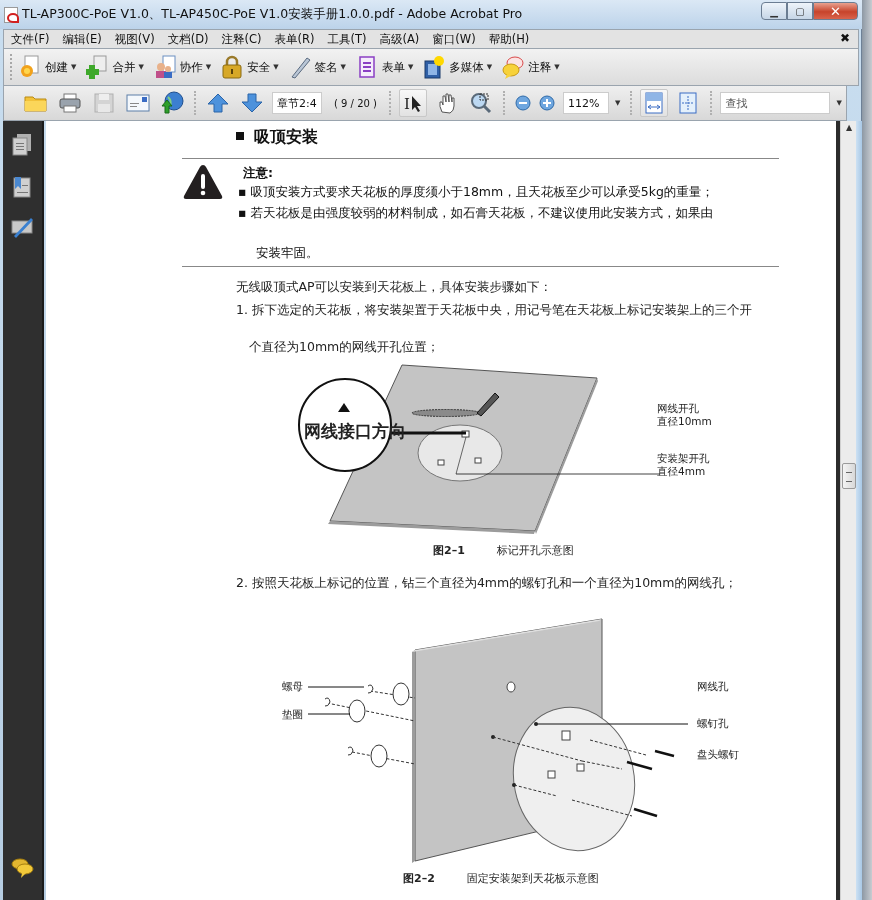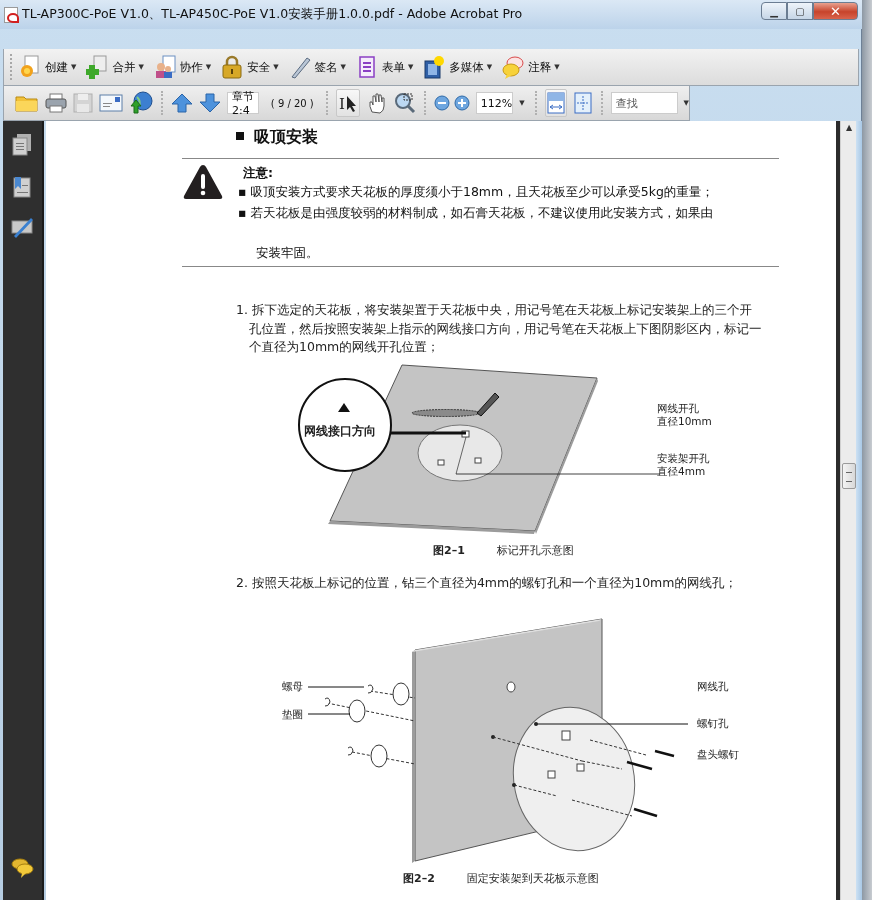--- a/index.html
+++ b/index.html
@@ -15,21 +15,21 @@
   .win-btn.close { width: 45px; background: linear-gradient(#e9a18f,#c7432b 55%,#d9634c); color: #fff; font-weight: bold; font-size: 13px; border-radius: 0 4px 4px 0; }
   .win-btn.min { border-radius: 4px 0 0 4px; }
   .menubar { position: absolute; left: 3px; top: 29px; width: 856px; height: 20px; background: #e3e3e3; border: 1px solid #9aa4ae; display: flex; align-items: center; font-size: 11.5px; }
   .menu-item { padding: 0 6px 0 7px; color: #111; white-space: nowrap; }
   .menu-close { position: absolute; right: 8px; top: 1px; font-size: 12px; font-weight: bold; color: #111; }
   .toolbar1 { position: absolute; left: 3px; top: 49px; width: 856px; height: 37px; background: linear-gradient(#f2f2f2,#dcdcdc); border: 1px solid #9aa4ae; border-top: none; display: flex; align-items: center; padding-left: 12px; }
   .tb1-btn { display: flex; align-items: center; margin-right: 10px; font-size: 11.5px; color: #111; white-space: nowrap; }
   .tb1-btn .ic { width: 22px; height: 24px; margin-right: 4px; position: relative; }
   .caret { font-size: 7px; margin-left: 3px; color: #333; }
   .grip { width: 3px; height: 26px; border-left: 2px dotted #a8a8a8; margin: 0 6px 0 -6px; }
-  .toolbar2 { position: absolute; left: 3px; top: 86px; width: 687px; height: 35px; background: linear-gradient(#efefef,#d8d8d8); border: 1px solid #9aa4ae; border-top: none; display: flex; align-items: center; padding-left: 11px; }
+  .toolbar2 { position: absolute; left: 3px; top: 86px; width: 844px; height: 35px; background: linear-gradient(#efefef,#d8d8d8); border: 1px solid #9aa4ae; border-top: none; display: flex; align-items: center; padding-left: 18px; }
   .tb2-btn { width: 28px; height: 28px; margin-right: 6px; display: flex; align-items: center; justify-content: center; position: relative; }
   .tb2-btn.active { background: linear-gradient(#f8f8f8,#e2e2e2); border: 1px solid #c8c8c8; border-radius: 2px; }
   .sep { width: 1px; height: 24px; border-left: 2px dotted #b0b0b0; margin: 0 8px 0 2px; }
   .field { height: 22px; background: #fff; border: 1px solid #ccc; font-size: 11px; display: flex; align-items: center; padding-left: 4px; color: #111; }
   .pagecount { font-size: 10px; margin: 0 10px 0 12px; color: #111; white-space: nowrap; }
   .leftpanel { position: absolute; left: 3px; top: 121px; width: 41px; height: 779px; background: #2f2f2f; border-right: 2px solid #1b1b1b; }
   .lp-icon { position: absolute; left: 8px; width: 22px; height: 24px; }
   .docarea { position: absolute; left: 46px; top: 121px; width: 790px; height: 779px; background: #fff; overflow: hidden; }
   .pageshadow { position: absolute; left: 836px; top: 121px; width: 4px; height: 779px; background: #2c2c2c; }
   .vscroll { position: absolute; left: 840px; top: 121px; width: 16px; height: 779px; background: #ececec; border-left: 1px solid #d0d0d0; }
@@ -60,20 +60,33 @@
   <div class="titlebar">
     <span class="title-icon"></span>
     <span class="title-text">TL-AP300C-PoE V1.0、TL-AP450C-PoE V1.0安装手册1.0.0.pdf - Adobe Acrobat Pro</span>
     <div class="win-btns">
       <div class="win-btn min">▁</div>
       <div class="win-btn">▢</div>
       <div class="win-btn close">✕</div>
     </div>
   </div>
 
+  <div class="menubar">
+    <span class="menu-item">文件(F)</span>
+    <span class="menu-item">编辑(E)</span>
+    <span class="menu-item">视图(V)</span>
+    <span class="menu-item">文档(D)</span>
+    <span class="menu-item">注释(C)</span>
+    <span class="menu-item">表单(R)</span>
+    <span class="menu-item">工具(T)</span>
+    <span class="menu-item">高级(A)</span>
+    <span class="menu-item">窗口(W)</span>
+    <span class="menu-item">帮助(H)</span>
+    <span class="menu-close">✖</span>
+  </div>
 
   <div class="toolbar1">
     <div class="grip"></div>
     <div class="tb1-btn">
       <span class="ic">
         <svg width="22" height="24">
             <rect x="6" y="1" width="13" height="17" fill="#fff" stroke="#999"></rect>
             <circle cx="8" cy="16" r="6" fill="#f2a21b"></circle>
             <circle cx="8" cy="16" r="3" fill="#ffd64d"></circle>
           </svg>
@@ -307,42 +320,42 @@
           <rect x="18" y="10" width="4" height="15" rx="2" fill="#fff"></rect>
           <circle cx="20" cy="29" r="2.3" fill="#fff"></circle>
         </svg>
 
       <div class="note bold" style="top:44px;">注意:</div>
       <div class="note" style="top:63px;left:192px;">▪ 吸顶安装方式要求天花板的厚度须小于18mm，且天花板至少可以承受5kg的重量；</div>
       <div class="note" style="top:84px;left:192px;">▪ 若天花板是由强度较弱的材料制成，如石膏天花板，不建议使用此安装方式，如果由</div>
       <div class="note" style="top:124px;left:210px;">安装牢固。</div>
       <div class="rule" style="top:145px;"></div>
 
+      <div class="p" style="left:190px;top:158px;">无线吸顶式AP可以安装到天花板上，具体安装步骤如下：</div>
       <div class="p" style="left:190px;top:181px;">1. 拆下选定的天花板，将安装架置于天花板中央，用记号笔在天花板上标记安装架上的三个开</div>
-      <div class="p" style="left:203px;top:200px;">孔位置，然后按照安装架上指示的网线接口方向，用记号笔在天花板上下图阴影区内，标记一</div>
       <div class="p" style="left:203px;top:218px;">个直径为10mm的网线开孔位置；</div>
 
       <div class="fig" style="left:244px;top:240px;width:470px;height:205px;">
         <svg width="470" height="205">
           <polygon points="112,4 307,17 245,170 40,160" fill="#c4c4c4" stroke="#555" stroke-width="1"></polygon>
           <polygon points="40,160 245,170 244,173 38,163" fill="#9c9c9c"></polygon>
           <polygon points="307,17 308,20 246,173 245,170" fill="#9c9c9c"></polygon>
           <ellipse cx="156" cy="52" rx="34" ry="3.5" fill="#8a8a8a" stroke="#333" stroke-dasharray="2,1"></ellipse>
           <path d="M187 52 L205 32 L209 36 L191 55 Z" fill="#555" stroke="#111"></path>
           <ellipse cx="170" cy="92" rx="42" ry="28" fill="#e8e8e8" stroke="#777"></ellipse>
           <rect x="172" y="70" width="7" height="6" fill="#fff" stroke="#444"></rect>
           <rect x="148" y="99" width="6" height="5" fill="#fff" stroke="#444"></rect>
           <rect x="185" y="97" width="6" height="5" fill="#fff" stroke="#444"></rect>
           <line x1="176" y1="76" x2="166" y2="113" stroke="#444" stroke-width="0.8"></line>
           <line x1="166" y1="113" x2="370" y2="113" stroke="#111" stroke-width="0.8"></line>
           <circle cx="55" cy="64" r="46" fill="#fff" stroke="#111" stroke-width="2"></circle>
           <line x1="101" y1="72" x2="176" y2="72" stroke="#111" stroke-width="3"></line>
           <polygon points="54,42 60,51 48,51" fill="#111"></polygon>
         </svg>
-        <div class="fig-label" style="left:14px;top:64px;font-weight:bold;font-size:12px;">网线接口方向</div>
+        <div class="fig-label" style="left:14px;top:64px;font-weight:bold;font-size:17px;">网线接口方向</div>
         <div class="fig-label" style="left:367px;top:41px;">网线开孔</div>
         <div class="fig-label" style="left:367px;top:54px;">直径10mm</div>
         <div class="fig-label" style="left:367px;top:91px;">安装架开孔</div>
         <div class="fig-label" style="left:367px;top:104px;">直径4mm</div>
         <div class="fig-cap" style="left:143px;top:182px;"><b>图2–1</b><span>标记开孔示意图</span></div>
       </div>
 
       <div class="p" style="left:190px;top:454px;">2. 按照天花板上标记的位置，钻三个直径为4mm的螺钉孔和一个直径为10mm的网线孔；</div>
 
       <div class="fig" style="left:226px;top:495px;width:520px;height:284px;">

